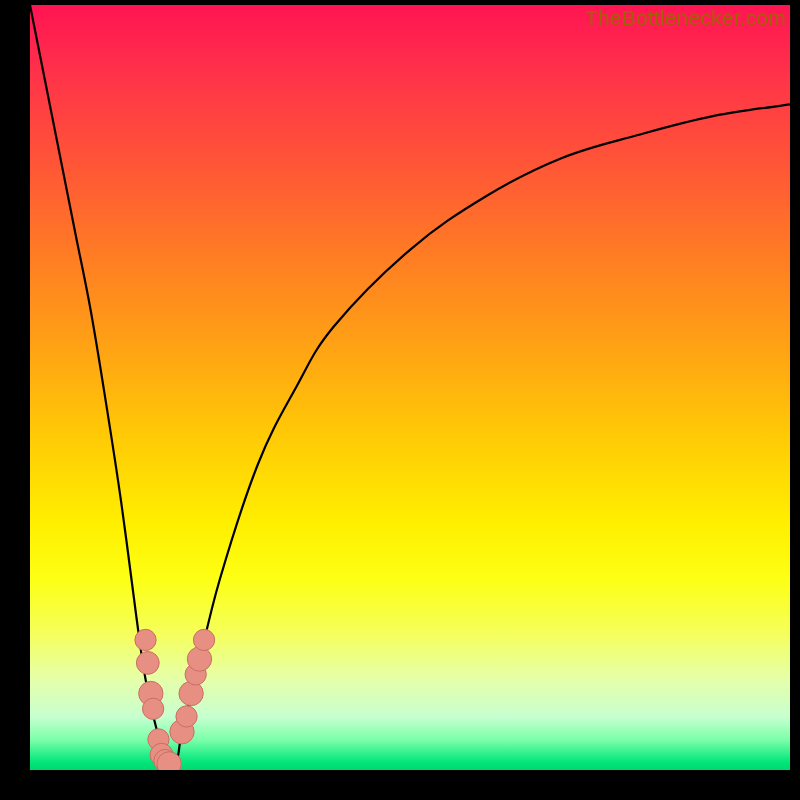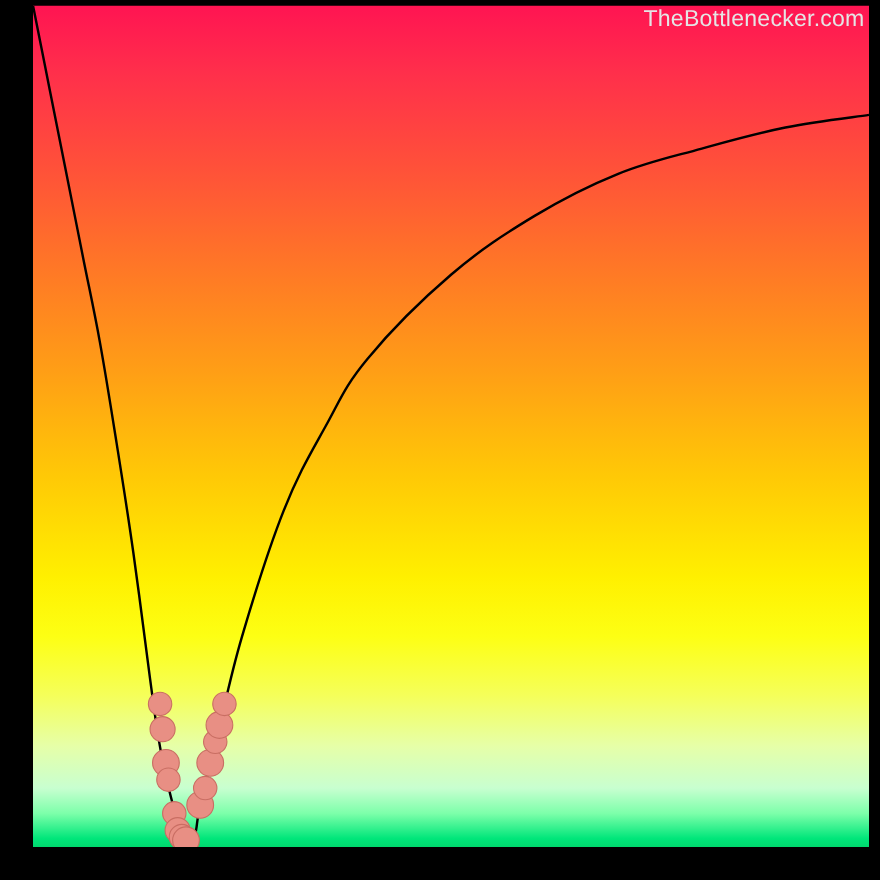--- a/index.html
+++ b/index.html
@@ -49,21 +49,21 @@
   svg.curves {
     position: absolute;
     left: 0; top: 0;
     width: 760px;
     height: 765px;
   }
   .watermark {
     position: absolute;
     top: 6px;
     right: 14px;
-    color: #e5e5e5;
+    color: #a16207;
     font-size: 21px;
     letter-spacing: 0.2px;
     font-weight: 400;
     user-select: none;
   }
 </style>
 </head>
 <body>
 
 <div class="frame">

